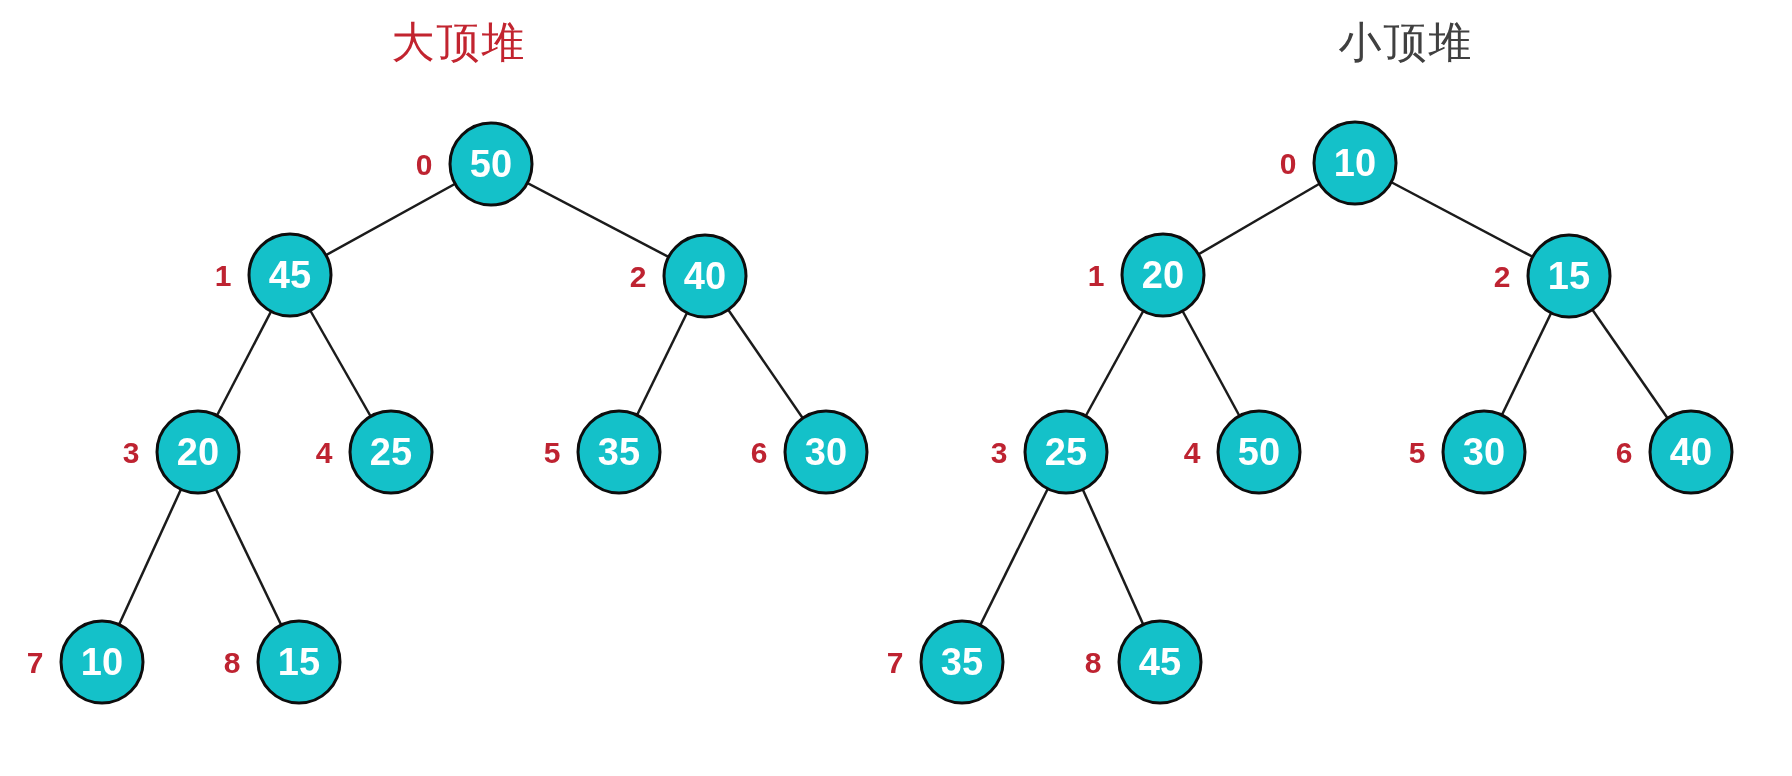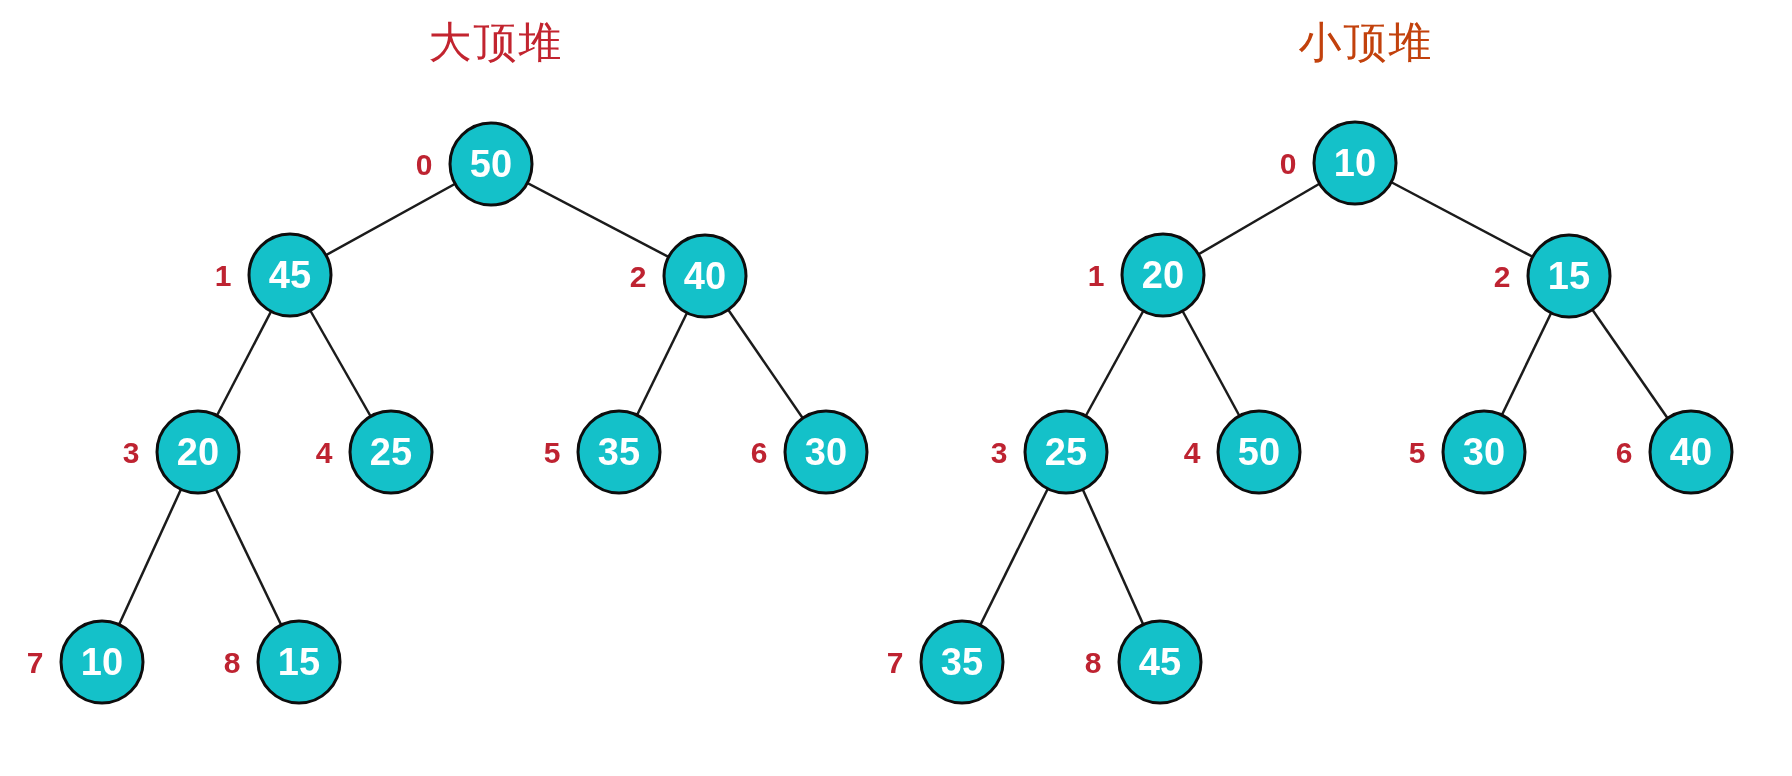--- a/index.html
+++ b/index.html
@@ -145,15 +145,15 @@
           <text x="962" y="662" dy="0.35em" text-anchor="middle" fill="#ffffff" font-size="38" class="node-value">35</text>
           <text x="895" y="662" dy="0.38em" text-anchor="middle" fill="#BE2331" font-size="30" class="node-index">7</text>
         </g>
         <g>
           <circle cx="1160" cy="662" r="41" fill="#14C1C9" stroke="#0d0d0d" stroke-width="3"></circle>
           <text x="1160" y="662" dy="0.35em" text-anchor="middle" fill="#ffffff" font-size="38" class="node-value">45</text>
           <text x="1093" y="662" dy="0.38em" text-anchor="middle" fill="#BE2331" font-size="30" class="node-index">8</text>
         </g>
       </g>
     </svg>
-  <div class="tree-title" id="title-max" style="left: 496px; color: rgb(194, 36, 47); font-family: Liberation Mono, monospace;">大顶堆</div>
-  <div class="tree-title" id="title-min" style="left: 1366px; color: #c2410c;">小顶堆</div>
+  <div class="tree-title" id="title-max" style="left: 459px; color: rgb(194, 36, 47); font-family: Liberation Mono, monospace;">大顶堆</div>
+  <div class="tree-title" id="title-min" style="left: 1406px; color: #404040;">小顶堆</div>
 </div>
 
 </body></html>

